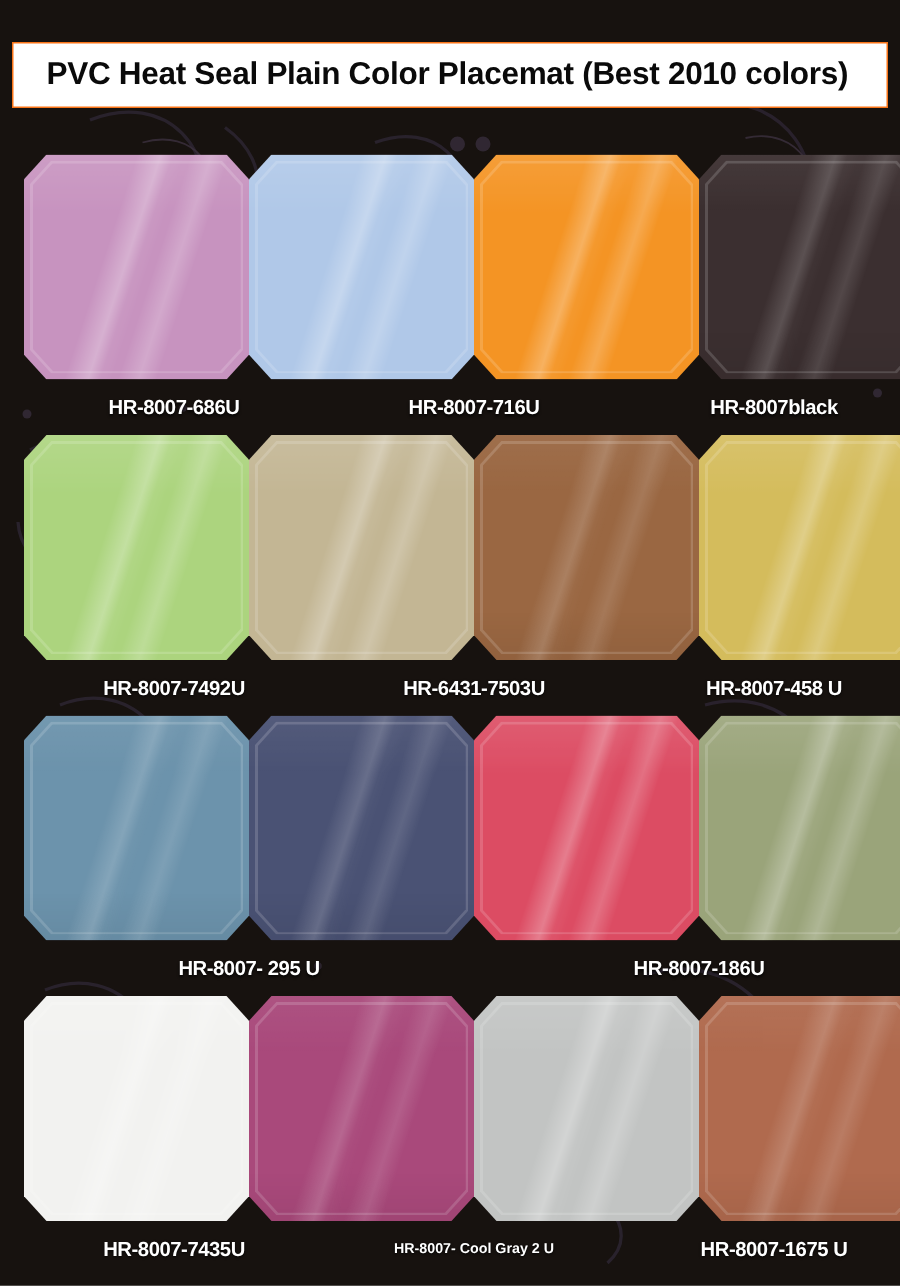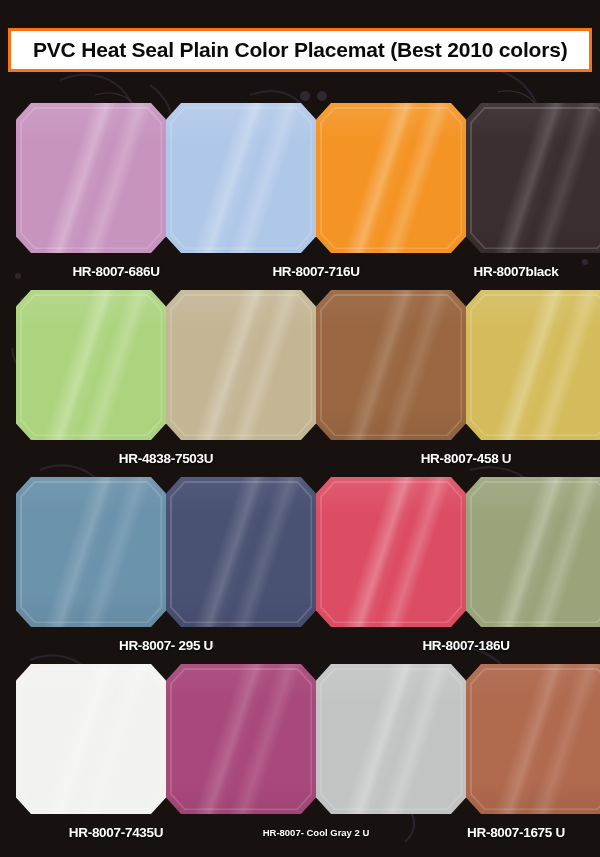--- a/index.html
+++ b/index.html
@@ -11,21 +11,21 @@
   }
 
   
   .bg-deco{position:absolute;inset:0;overflow:hidden;pointer-events:none;}
   .bg-deco svg{position:absolute;}
 
   
   .title-bar{
     position:absolute;left:8px;top:28px;width:584px;height:44px;
     background:#ffffff;
-    border:3px solid #f97316;
+    border:1px solid #f97316;
     box-sizing:border-box;
     display:flex;align-items:center;
   }
   .title-text{
     font-size:21px;font-weight:bold;color:#0a0a0a;
     letter-spacing:-0.2px;white-space:nowrap;
     padding-left:22px;
   }
 
   
@@ -174,21 +174,22 @@
         <div class="gloss dark"></div>
       </div>
       <div class="mat">
         <div class="mat-shape" style="background: rgb(212, 188, 92);"></div>
         <div class="mat-edge"></div>
         <div class="mat-edge2" style="background: rgb(212, 188, 92);"></div>
         <div class="gloss"></div>
       </div>
     </div>
     <div class="labels">
-      <div class="label">HR-4838-7503U</div>
+      <div class="label">HR-8007-7492U</div>
+      <div class="label">HR-6431-7503U</div>
       <div class="label">HR-8007-458 U</div>
     </div>
   </div>
 
   <div class="row">
     <div class="mats">
       <div class="mat">
         <div class="mat-shape" style="background: rgb(108, 147, 172);"></div>
         <div class="mat-edge"></div>
         <div class="mat-edge2" style="background: rgb(108, 147, 172);"></div>

